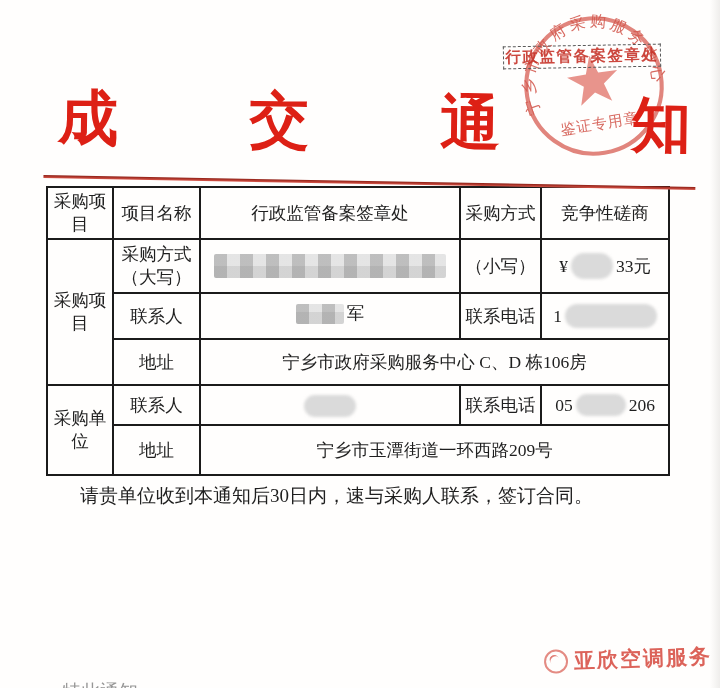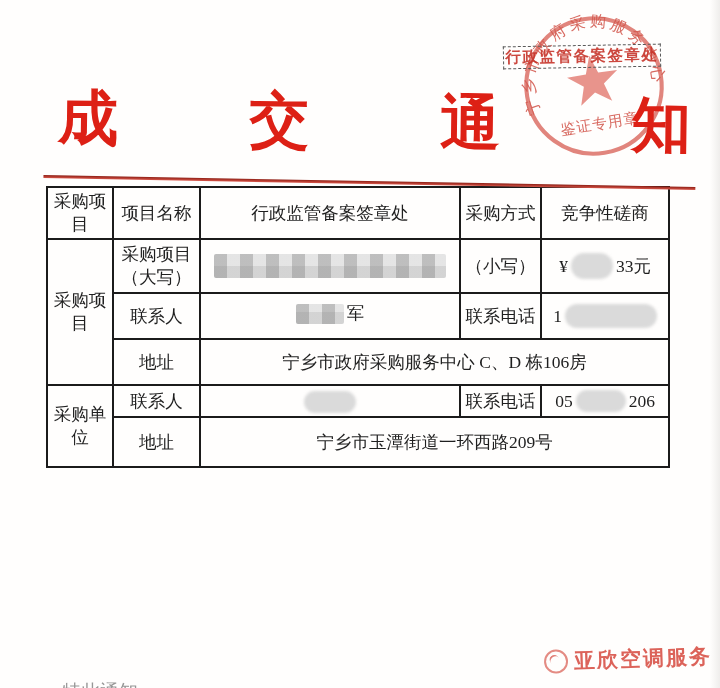--- a/index.html
+++ b/index.html
@@ -94,21 +94,21 @@
     <tbody>
         <tr style="height:48px">
       <td>采购项目</td>
       <td>项目名称</td>
       <td>行政监管备案签章处</td>
       <td>采购方式</td>
       <td>竞争性磋商</td>
     </tr>
     <tr style="height:54px">
       <td rowspan="3">采购项目</td>
-      <td>采购项目（大写）</td>
+      <td>采购方式（大写）</td>
       <td>
         <span class="mosaic" style="width:232px;height:24px"></span>
       </td>
       <td>（小写）</td>
       <td>
         <span class="inline-c">
           <span>¥</span>
           <span class="blob" style="width:42px;height:26px"></span>
           <span>33元</span>
         </span>
@@ -127,21 +127,21 @@
         <span class="inline-c">
           <span>1</span>
           <span class="blob" style="width:92px;height:24px"></span>
         </span>
       </td>
     </tr>
     <tr style="height:46px">
       <td>地址</td>
       <td colspan="3">宁乡市政府采购服务中心 C、D 栋106房</td>
     </tr>
-    <tr style="height:32px">
+    <tr style="height:40px">
       <td rowspan="2">采购单位</td>
       <td>联系人</td>
       <td>
         <span class="blob" style="width:52px;height:22px"></span>
       </td>
       <td>联系电话</td>
       <td class="left-pad">
         <span class="inline-c">
           <span>05</span>
           <span class="blob" style="width:50px;height:22px"></span>
@@ -149,20 +149,21 @@
         </span>
       </td>
     </tr>
     <tr style="height:50px">
       <td>地址</td>
       <td colspan="3">宁乡市玉潭街道一环西路209号</td>
     </tr>
   </tbody>
     </table>
 
+  <p class="closing">请贵单位收到本通知后30日内，速与采购人联系，签订合同。</p>
 
   <div class="cutoff">特此通知</div>
 
   <div class="watermark">
     <span class="wm-logo"></span>
     <span class="wm-text">亚欣空调服务</span>
   </div>
 
 </div>
 

